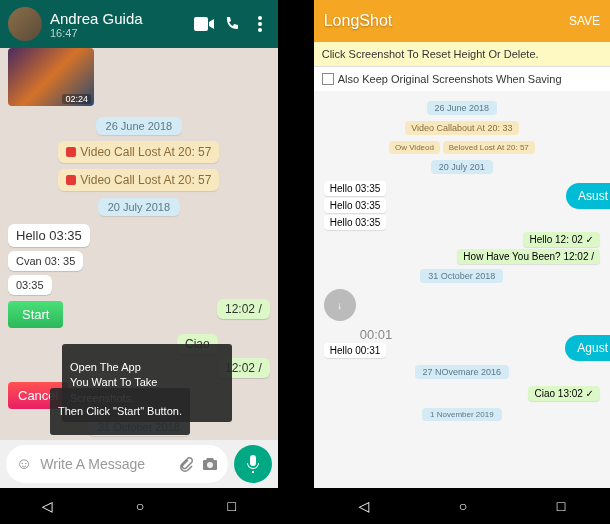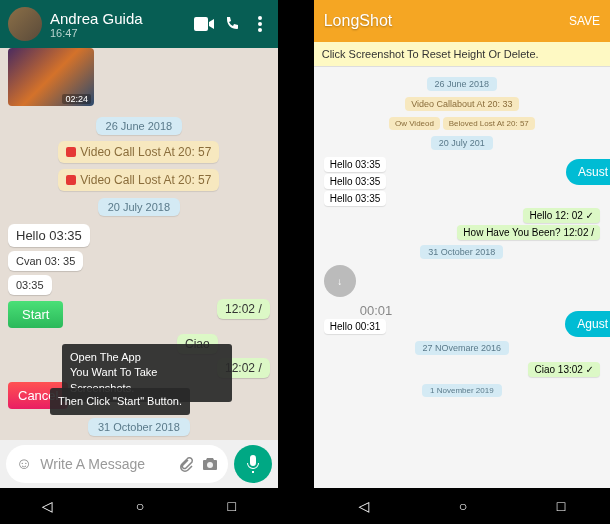--- a/index.html
+++ b/index.html
@@ -16,21 +16,21 @@
 .media-time { position: absolute; right: 3px; bottom: 2px; color: #fff; font-size: 9px; background: rgba(0,0,0,.3); padding: 0 3px; border-radius: 2px; }
 .date-chip { background: #d4eaf4; color: #5a7a8a; font-size: 11px; padding: 3px 10px; border-radius: 6px; display: inline-block; box-shadow: 0 1px 1px rgba(0,0,0,.1); }
 .center { text-align: center; margin: 6px 0; }
 .sys-msg { background: #f7e8bf; color: #8a6d3b; font-size: 12px; padding: 4px 8px; border-radius: 6px; display: inline-flex; align-items: center; gap: 4px; box-shadow: 0 1px 1px rgba(0,0,0,.1); }
 .red-dot { width: 10px; height: 10px; background: #e53935; border-radius: 2px; }
 .bubble-in { background: #fff; padding: 4px 8px; border-radius: 6px; font-size: 13px; color: #333; display: inline-block; box-shadow: 0 1px 1px rgba(0,0,0,.15); margin: 2px 8px; }
 .bubble-out { background: #dcf8c6; padding: 3px 8px; border-radius: 6px; font-size: 12px; color: #333; display: inline-block; box-shadow: 0 1px 1px rgba(0,0,0,.15); margin: 2px 8px; float: right; clear: both; }
 .row { clear: both; }
 .start-btn { background: linear-gradient(#4ae077,#2bb85a); color: #fff; padding: 6px 14px; border-radius: 4px; font-size: 13px; display: inline-block; margin: 4px 8px; }
 .cancel-btn { background: linear-gradient(#ff5252,#e91e63); color: #fff; padding: 6px 10px; border-radius: 4px; font-size: 13px; display: inline-block; margin: 2px 8px; }
-.tooltip { position: absolute; background: rgba(40,40,40,.92); color: #fff; font-size: 11px; padding: 6px 8px; border-radius: 3px; line-height: 1.4; }
+.tooltip { position: absolute; background: rgba(40,40,40,.92); color: #fff; font-size: 11px; padding: 16px 8px; border-radius: 3px; line-height: 1.4; }
 .wa-input { background: #f0f0f0; height: 48px; display: flex; align-items: center; padding: 0 6px; gap: 6px; }
 .input-box { flex: 1; background: #fff; border-radius: 20px; height: 38px; display: flex; align-items: center; padding: 0 10px; gap: 8px; }
 .input-text { flex: 1; color: #999; font-size: 14px; }
 .mic-btn { width: 38px; height: 38px; border-radius: 50%; background: #00a884; display: flex; align-items: center; justify-content: center; color: #fff; }
 .ls-header { background: #f5a623; height: 42px; display: flex; align-items: center; padding: 0 10px; justify-content: space-between; }
 .ls-title { color: #fff; font-size: 16px; text-shadow: 0 1px 2px rgba(0,0,0,.3); }
 .ls-save { color: #fff; font-size: 12px; }
 .ls-bar { background: #fef9c3; padding: 6px 8px; font-size: 11px; color: #333; border-bottom: 1px solid #ddd; }
 .ls-check { padding: 6px 8px; font-size: 11px; color: #333; display: flex; align-items: center; gap: 4px; }
 .ls-body { flex: 1; background: #f5f5f5; padding: 4px 10px; overflow: hidden; position: relative; font-size: 10px; }
@@ -142,20 +142,24 @@
     <span class="nav-icon">□</span>
   </div>
 </div>
 
 <div class="panel right">
   <div class="ls-header">
     <span class="ls-title">LongShot</span>
     <span class="ls-save">SAVE</span>
   </div>
   <div class="ls-bar">Click Screenshot To Reset Height Or Delete.</div>
+  <div class="ls-check">
+    <span class="checkbox"></span>
+    <span>Also Keep Original Screenshots When Saving</span>
+  </div>
 
   <div class="ls-body">
     <div class="center"><span class="ls-chip">26 June 2018</span></div>
     <div class="center"><span class="ls-sys">Video Callabout At 20: 33</span></div>
     <div class="center"><span class="ls-sys" style="font-size:8px;">Ow Videod</span> <span class="ls-sys" style="font-size:8px;">Beloved Lost At 20: 57</span></div>
     <div class="center"><span class="ls-chip">20 July  201</span></div>
     <div><span class="ls-in">Hello 03:35</span></div>
     <div><span class="ls-in">Hello 03:35</span></div>
     <div><span class="ls-in">Hello 03:35</span></div>
     <div class="rt"><span class="ls-out">Hello 12: 02 ✓</span></div>

